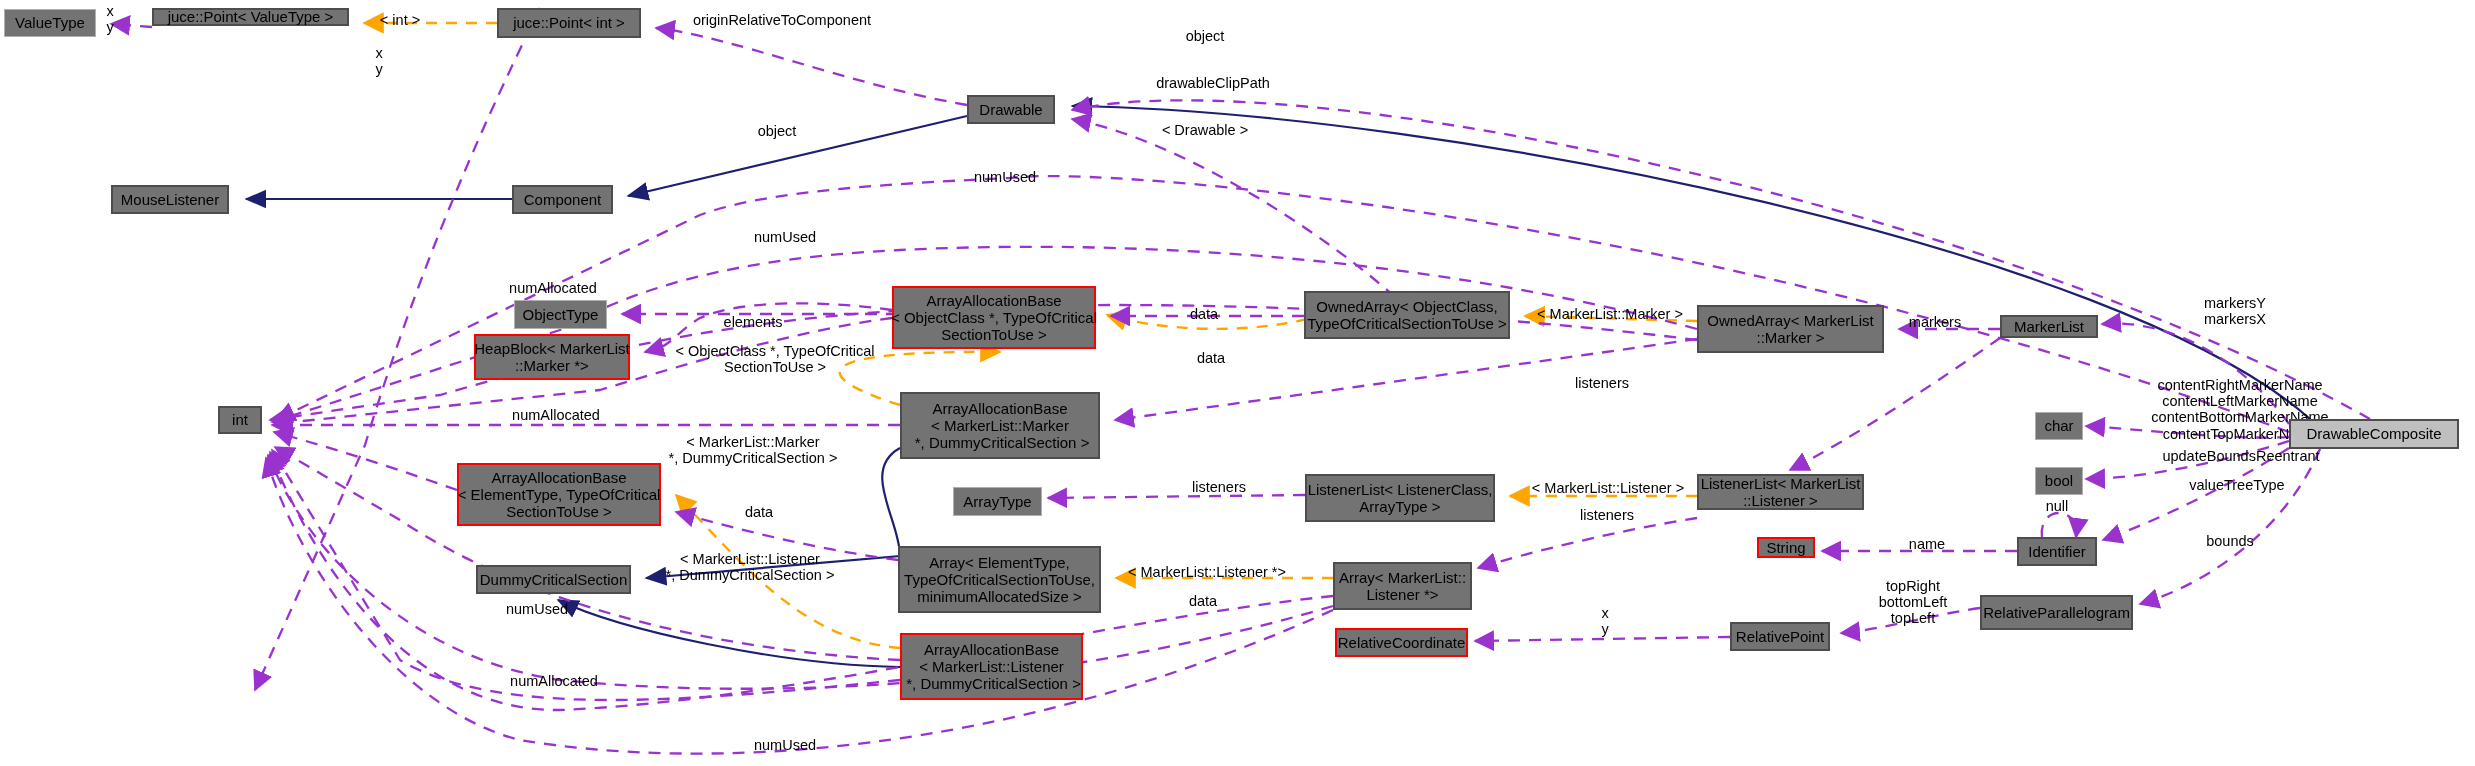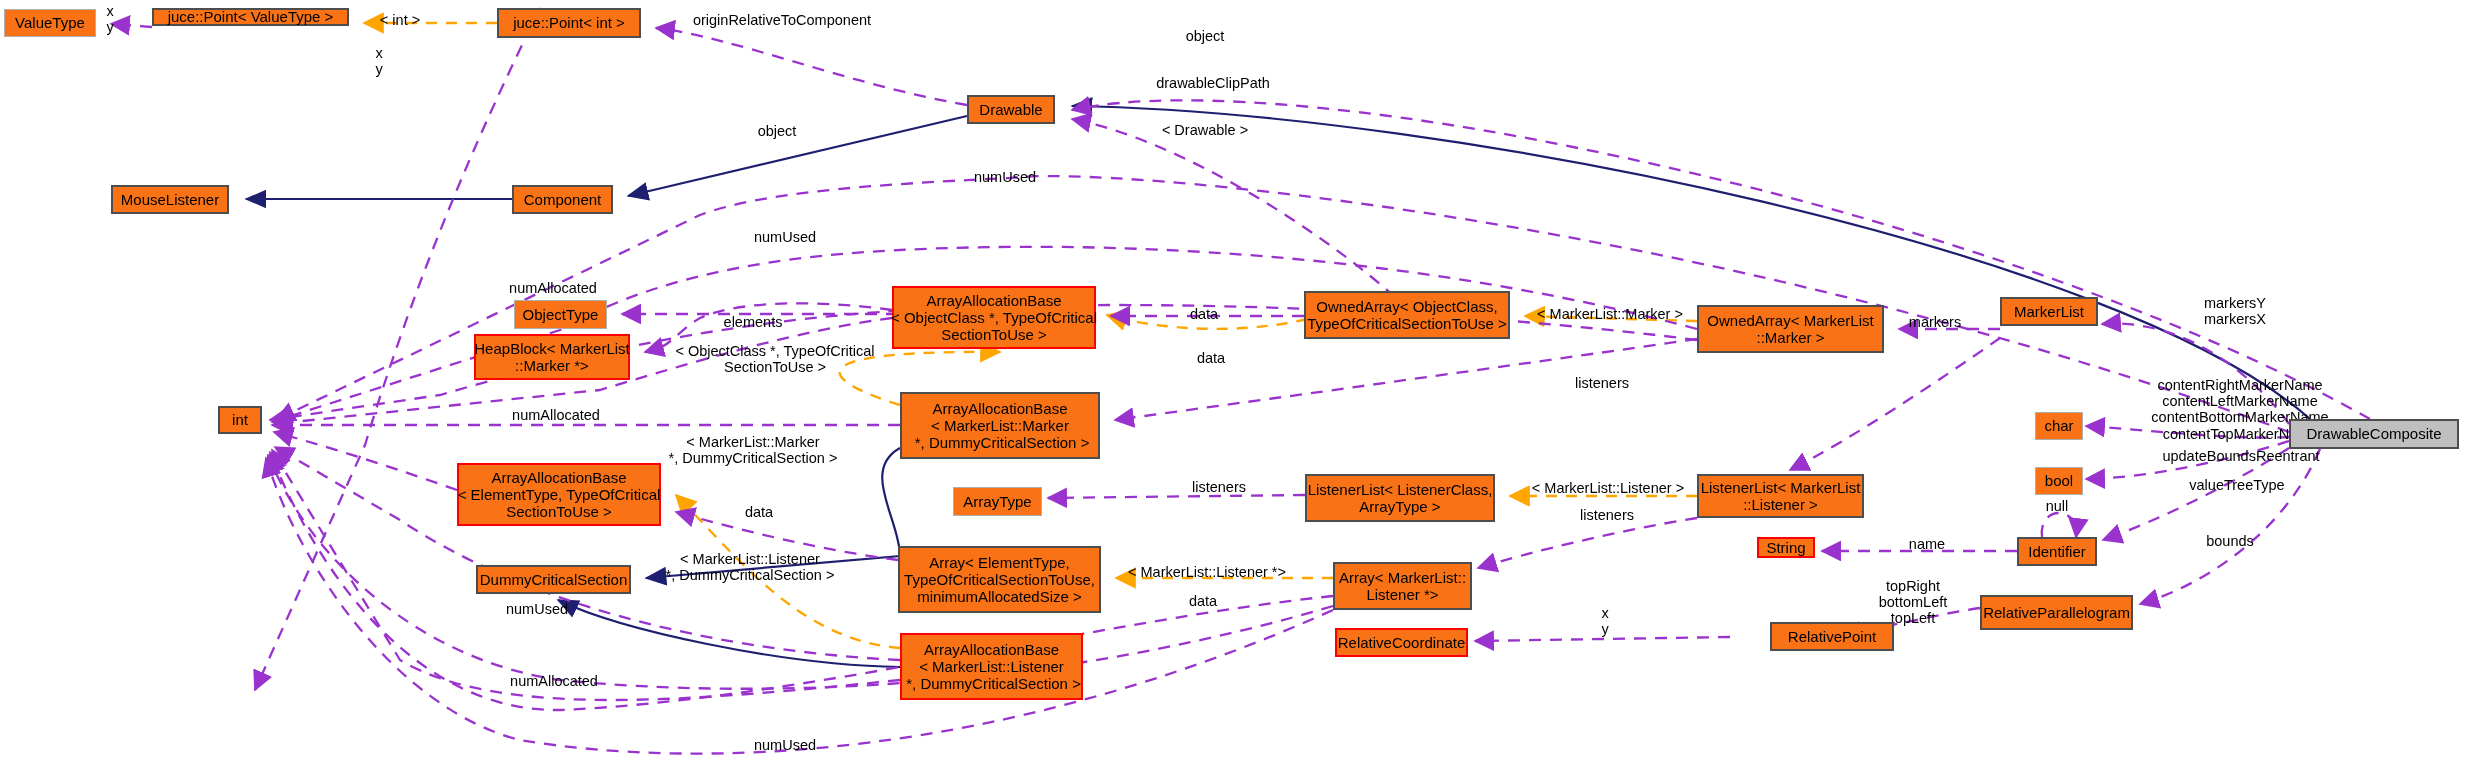--- a/index.html
+++ b/index.html
@@ -22,21 +22,21 @@
     width: 2475px;
     height: 766px;
   }
   .node {
     position: absolute;
     box-sizing: border-box;
     display: flex;
     align-items: center;
     justify-content: center;
     text-align: center;
-    background: #f97316;
+    background: #737373;
     border: 1px solid #808080;
     color: #000000;
     font-size: 15px;
     line-height: 1.15;
     padding: 2px 6px;
     white-space: pre;
     z-index: 5;
   }
   .node.solid {
     border: 2px solid #4d4d4d;
@@ -163,33 +163,33 @@
     <div class="node solid" style="left: 898px; top: 546px; width: 203px; height: 67px;">Array&lt; ElementType,
 TypeOfCriticalSectionToUse,
 minimumAllocatedSize &gt;</div>
     <div class="node redlink" style="left: 900px; top: 633px; width: 183px; height: 67px;">ArrayAllocationBase
 &lt; MarkerList::Listener
  *, DummyCriticalSection &gt;</div>
     <div class="node solid" style="left: 1304px; top: 291px; width: 206px; height: 48px;">OwnedArray&lt; ObjectClass,
 TypeOfCriticalSectionToUse &gt;</div>
     <div class="node solid" style="left: 1697px; top: 305px; width: 187px; height: 48px;">OwnedArray&lt; MarkerList
 ::Marker &gt;</div>
-    <div class="node solid" style="left: 2000px; top: 297px; width: 98px; height: 29px;">MarkerList</div>
+    <div class="node solid" style="left: 2000px; top: 315px; width: 98px; height: 23px;">MarkerList</div>
     <div class="node solid" style="left: 1305px; top: 474px; width: 190px; height: 48px;">ListenerList&lt; ListenerClass,
 ArrayType &gt;</div>
-    <div class="node solid" style="left: 1697px; top: 474px; width: 167px; height: 44px;">ListenerList&lt; MarkerList
+    <div class="node solid" style="left: 1697px; top: 474px; width: 167px; height: 36px;">ListenerList&lt; MarkerList
 ::Listener &gt;</div>
     <div class="node solid" style="left: 1333px; top: 562px; width: 139px; height: 48px;">Array&lt; MarkerList::
 Listener *&gt;</div>
     <div class="node redlink" style="left: 1757px; top: 537px; width: 58px; height: 21px;">String</div>
     <div class="node solid" style="left: 2017px; top: 537px; width: 80px; height: 29px;">Identifier</div>
     <div class="node greylink" style="left: 2035px; top: 412px; width: 48px; height: 28px;">char</div>
     <div class="node greylink" style="left: 2035px; top: 467px; width: 48px; height: 28px;">bool</div>
     <div class="node redlink" style="left: 1335px; top: 628px; width: 133px; height: 29px;">RelativeCoordinate</div>
-    <div class="node solid" style="left: 1730px; top: 622px; width: 124px; height: 29px; margin-left: 40px;">RelativePoint</div>
+    <div class="node solid" style="left: 1730px; top: 622px; width: 100px; height: 29px;">RelativePoint</div>
     <div class="node solid" style="left: 1980px; top: 595px; width: 153px; height: 35px;">RelativeParallelogram</div>
     <div class="node current" style="left: 2289px; top: 419px; width: 170px; height: 30px;">DrawableComposite</div>
     <div class="edge-label" style="left: 100px; top: 3px; width: 20px;">x
 y</div>
     <div class="edge-label tmpl" style="left: 357px; top: 12px; width: 86px;">&lt; int &gt;</div>
     <div class="edge-label" style="left: 369px; top: 45px; width: 20px;">x
 y</div>
     <div class="edge-label" style="left: 684px; top: 12px; width: 196px;">originRelativeToComponent</div>
     <div class="edge-label" style="left: 1175px; top: 28px; width: 60px;">object</div>
     <div class="edge-label" style="left: 1143px; top: 75px; width: 140px;">drawableClipPath</div>

